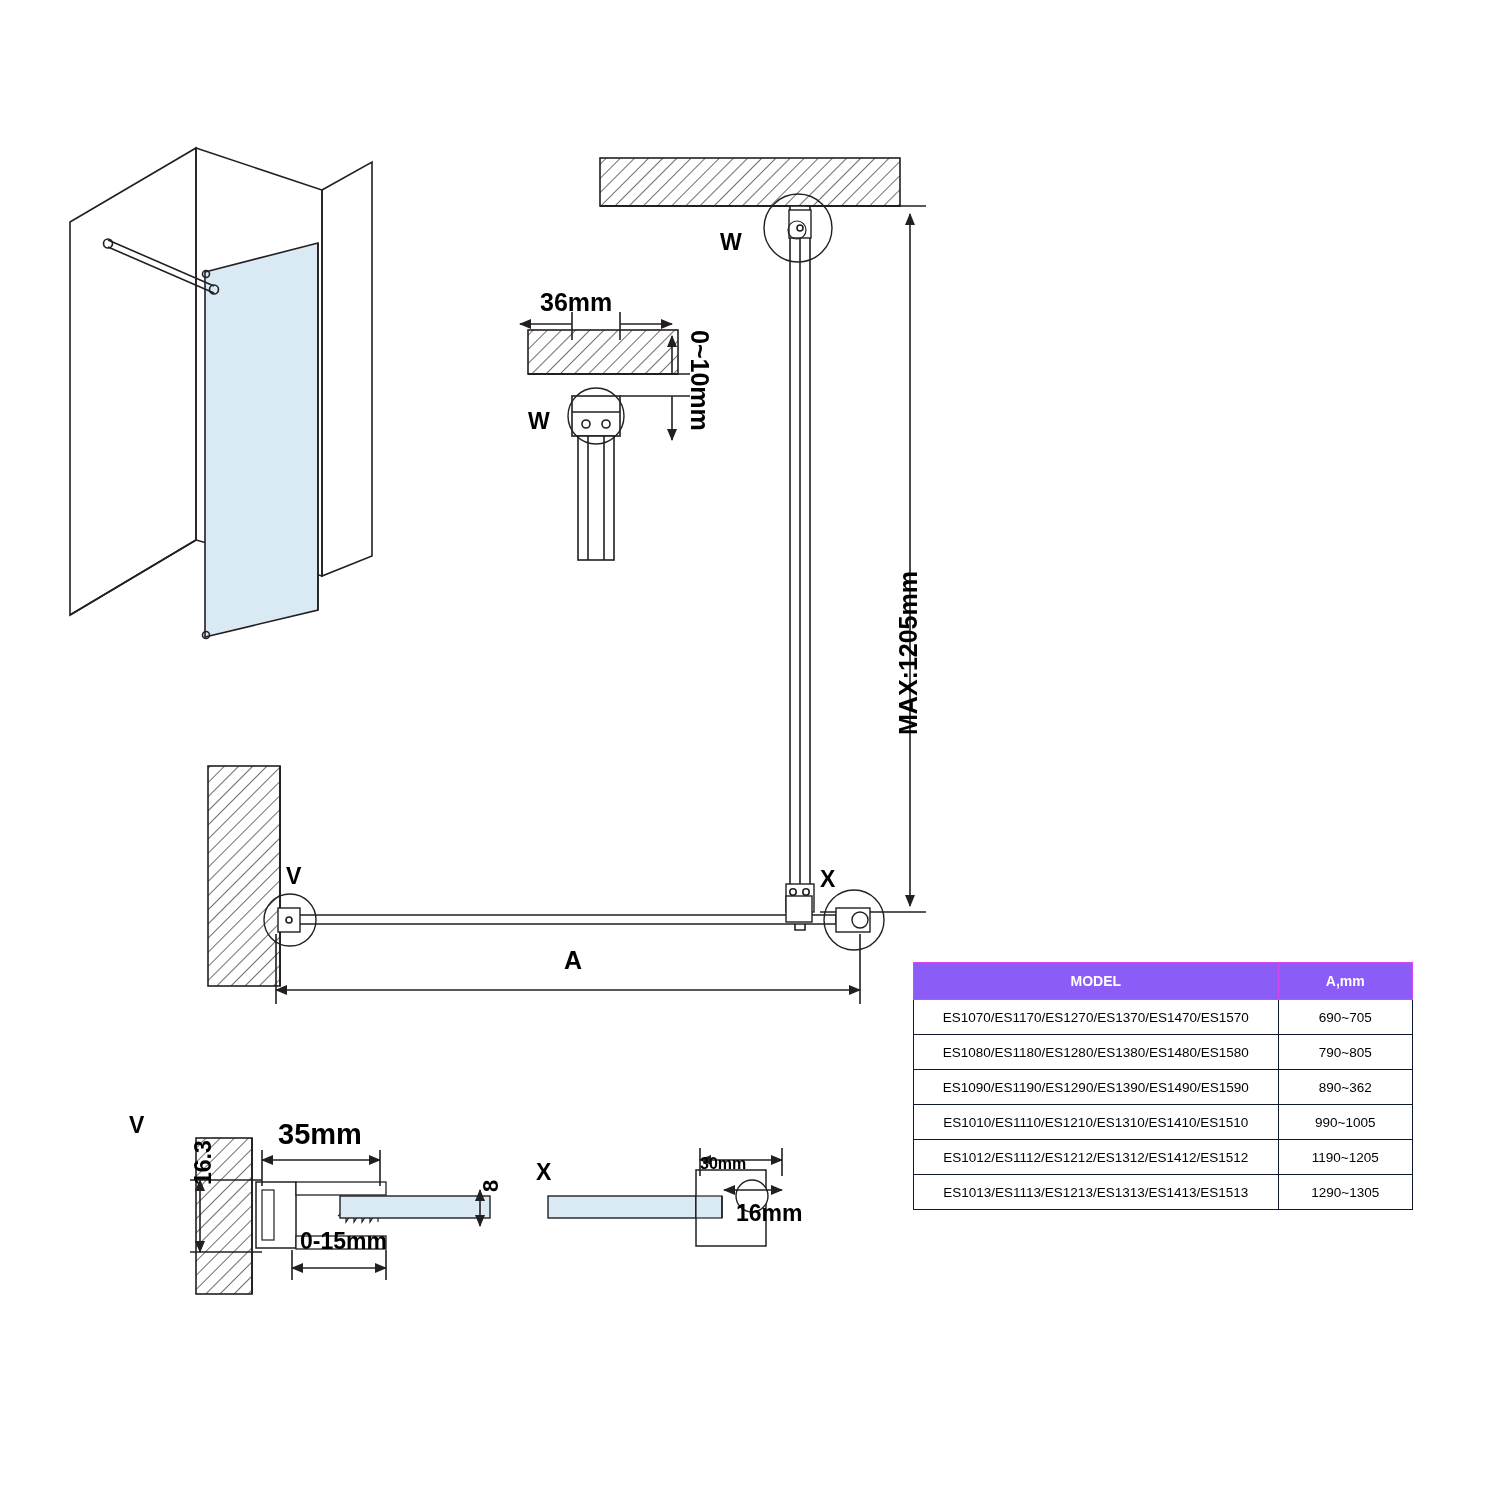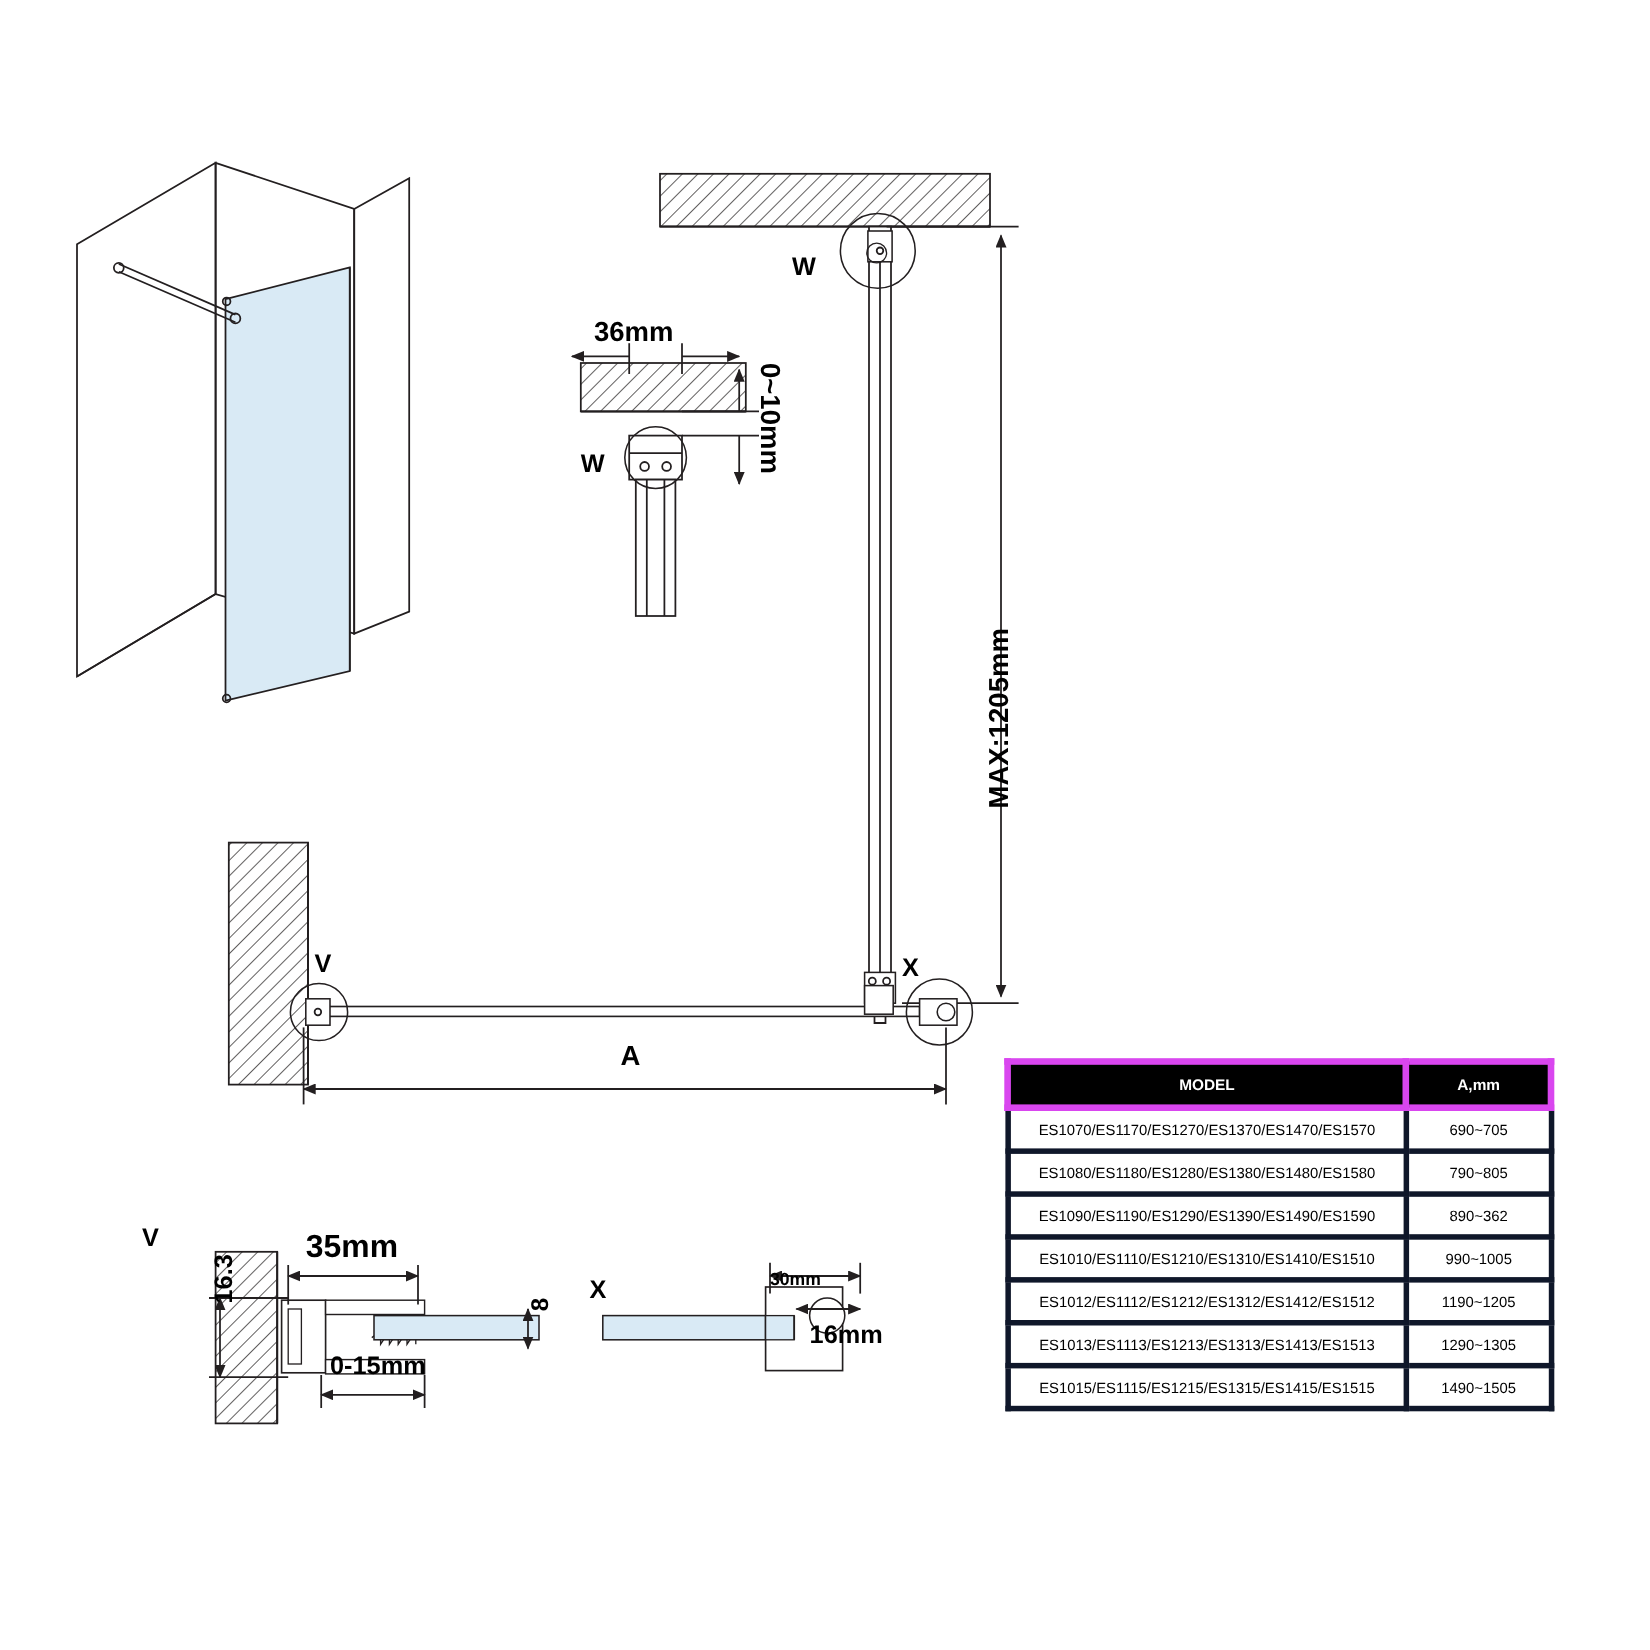--- a/index.html
+++ b/index.html
@@ -41,33 +41,33 @@
   #spec-table {
     position: absolute;
     left: 913px;
     top: 962px;
     width: 500px;
     border-collapse: collapse;
     font-family: "Liberation Sans", sans-serif;
     font-size: 13.5px;
   }
   #spec-table th, #spec-table td {
-    border: 5px solid #0f172a;
+    border: 1px solid #0f172a;
     padding: 0;
     height: 34px;
     text-align: center;
     vertical-align: middle;
   }
   #spec-table thead th {
-    background: #000000;
+    background: #8b5cf6;
     color: #ffffff;
     font-weight: bold;
     font-size: 14px;
     height: 36px;
-    border: 6px solid #d946ef;
+    border: 1px solid #d946ef;
   }
   #spec-table td.model {
     width: 364px;
     font-size: 13.5px;
     letter-spacing: 0px;
   }
   #spec-table td.dim {
     width: 134px;
     font-size: 13.5px;
   }
@@ -286,20 +286,16 @@
         <td class="dim">990~1005</td>
       </tr>
       <tr>
         <td class="model">ES1012/ES1112/ES1212/ES1312/ES1412/ES1512</td>
         <td class="dim">1190~1205</td>
       </tr>
       <tr>
         <td class="model">ES1013/ES1113/ES1213/ES1313/ES1413/ES1513</td>
         <td class="dim">1290~1305</td>
       </tr>
-      <tr>
-        <td class="model">ES1015/ES1115/ES1215/ES1315/ES1415/ES1515</td>
-        <td class="dim">1490~1505</td>
-      </tr>
     </tbody>
   </table>
 
 </div>
 
 </body></html>

